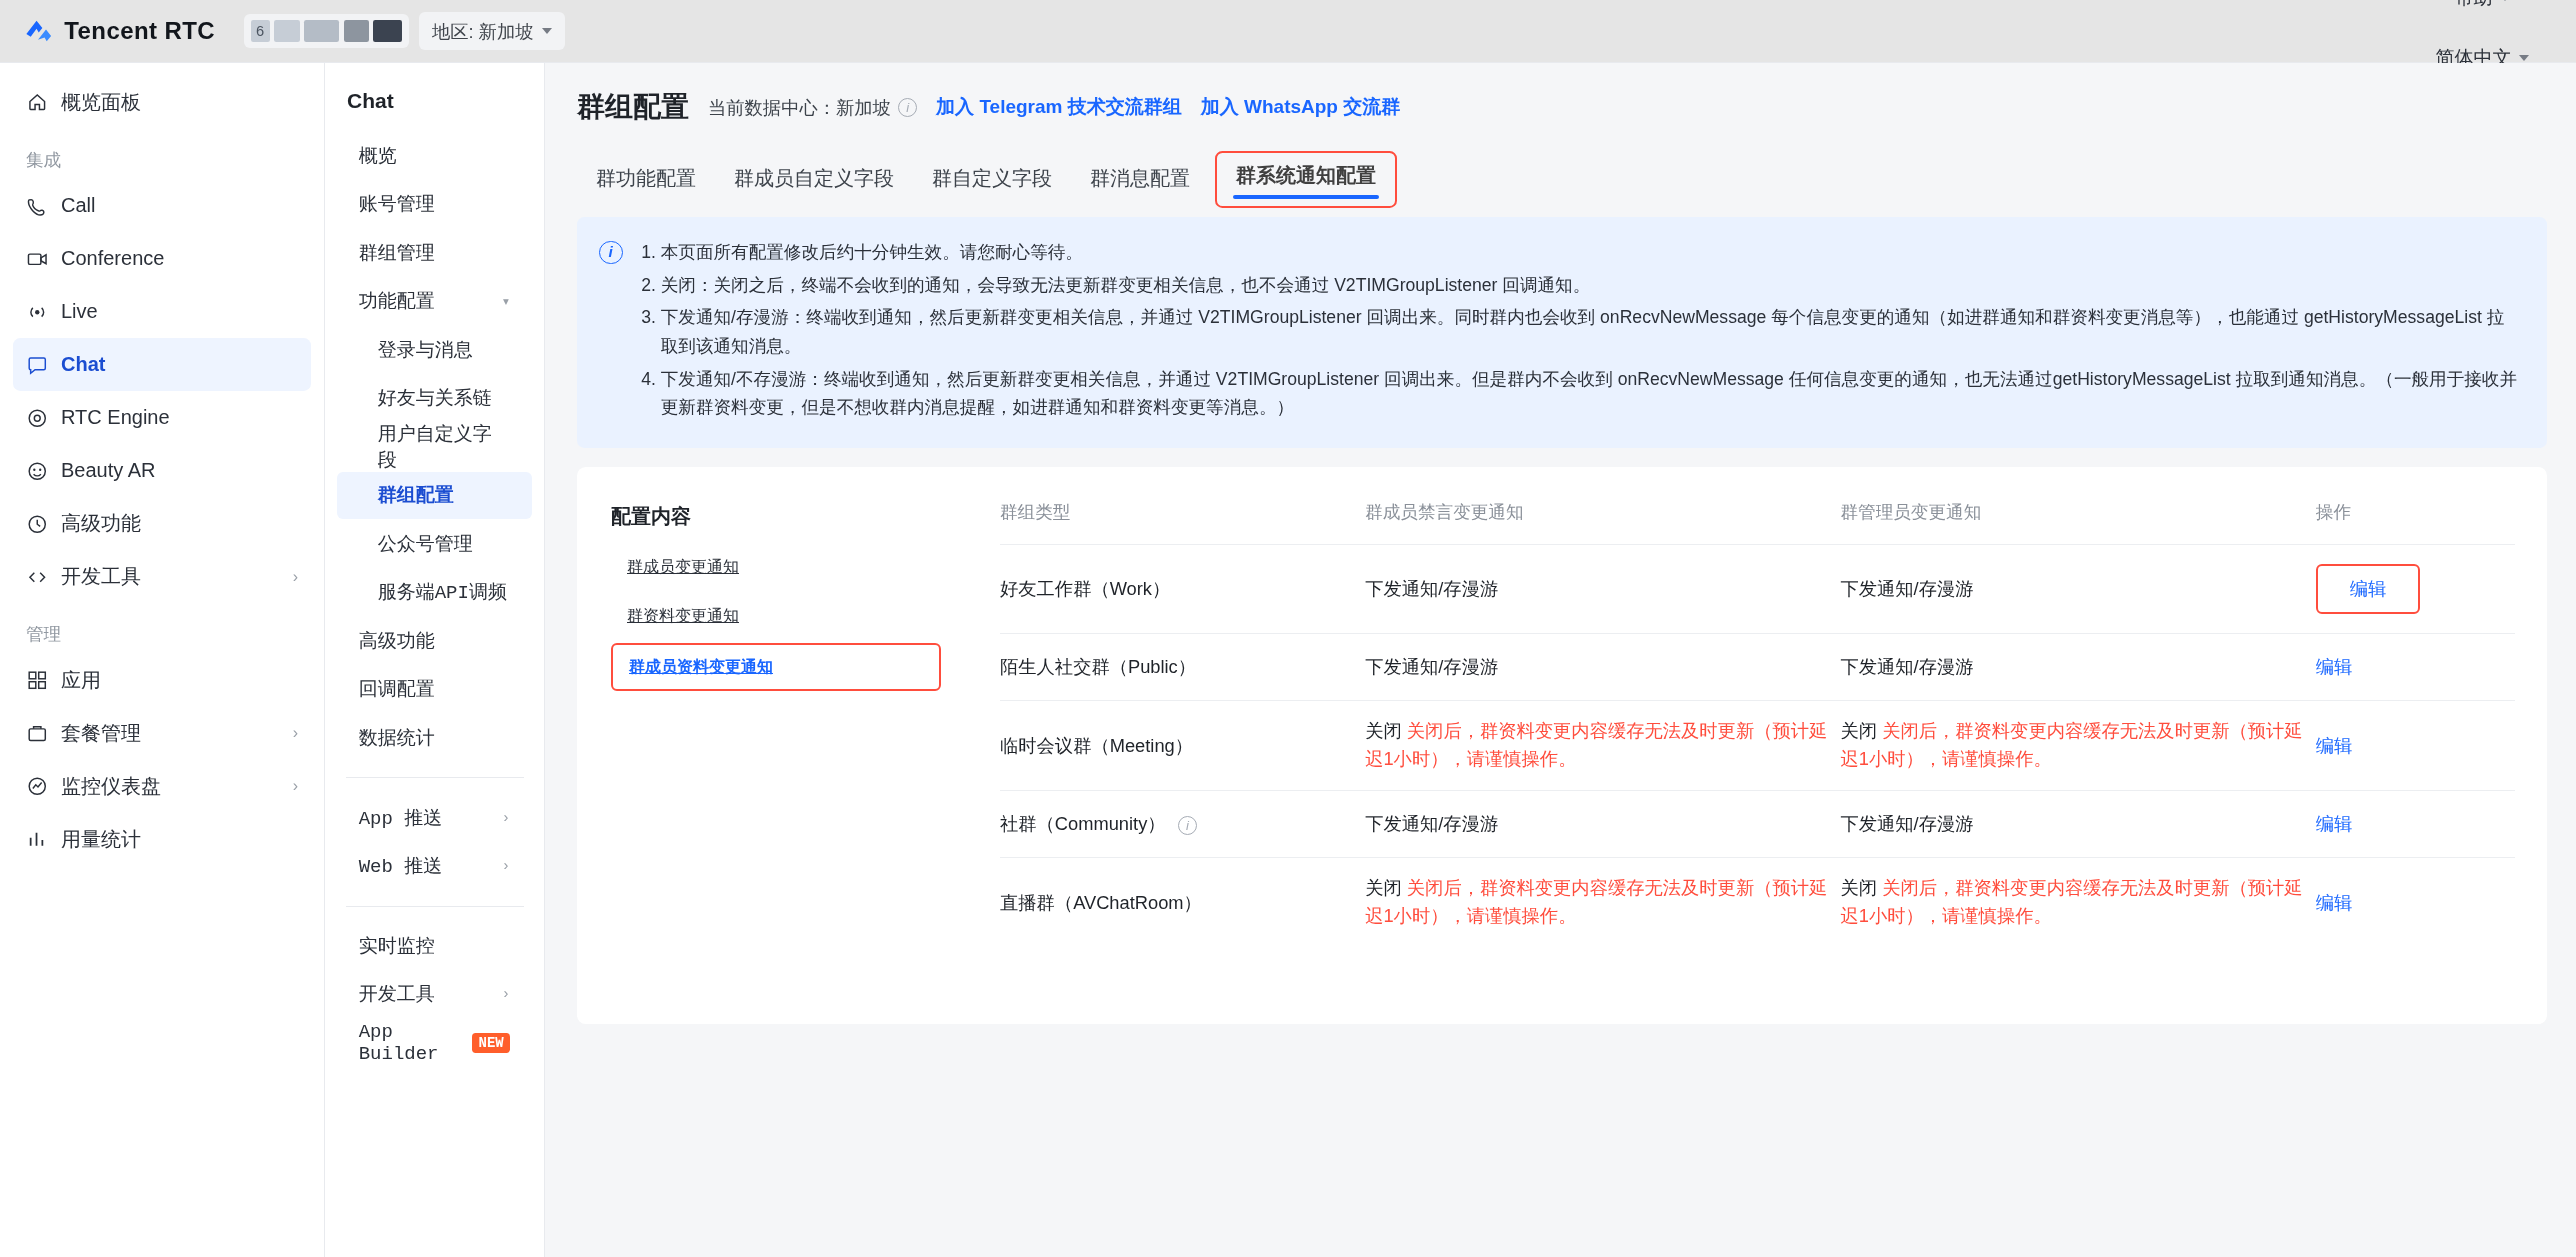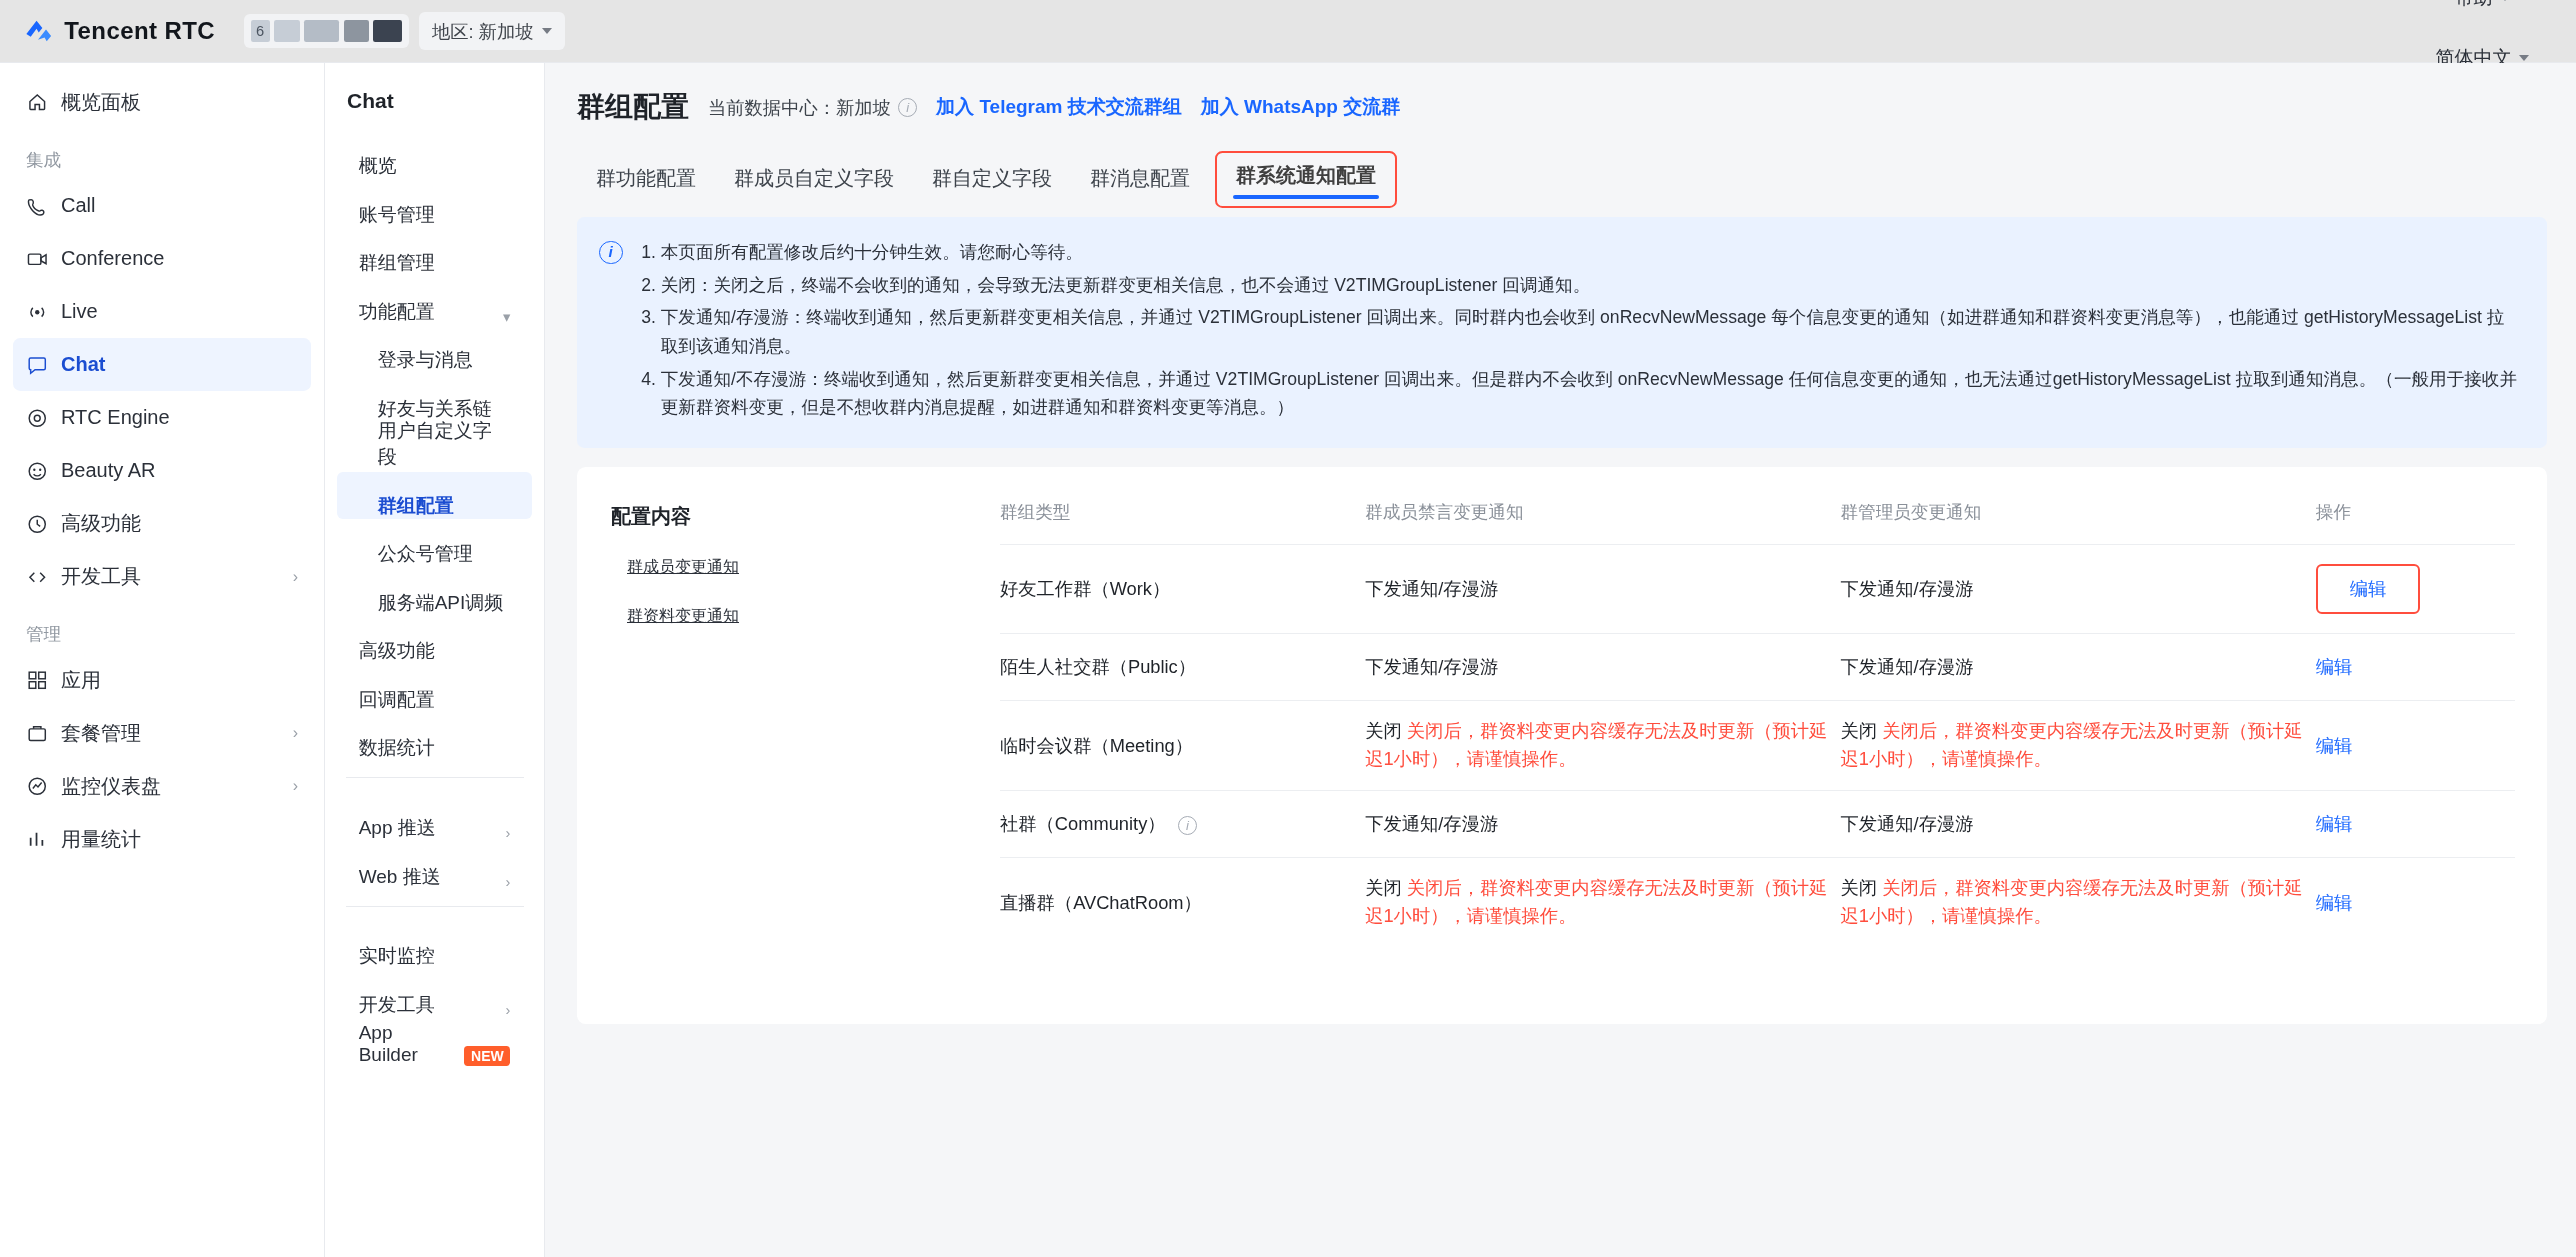--- a/index.html
+++ b/index.html
@@ -77,28 +77,29 @@
   
   .subnav {
     width: 220px;
     border-right: 0.7px solid #e8eaee;
     padding: 16px 0 0 0;
     background: #fff;
     overflow: hidden;
   }
   .subnav-title { font-size: 21px; font-weight: 700; padding: 10.3px 22px 17.6px; }
   .sub-item {
-    display: flex; align-items: flex-end;
+    display: flex; align-items: center;
     height: 47px;
     padding: 0 22px;
     font-size: 19px;
     color: #2b3039;
     cursor: pointer;
     border-radius: 5.9px;
     margin: 1.5px 11.7px;
+    font-family: Liberation Mono, monospace;
   }
   .sub-item.lvl2 { padding-left: 41px; }
   .sub-item.active { background: #eef4ff; color: #1b4dd1; font-weight: 600; }
   .sub-item .chev { margin-left: auto; color: #9aa0a8; font-size: 14.7px; }
   .sub-sep { height: 0.7px; background: #e8eaee; margin: 16px 20.5px; }
   .badge-new {
     margin-left: 10.3px;
     background: #ff5e2b; color: #fff;
     font-size: 14px; font-weight: 700;
     border-radius: 3.7px; padding: 2.2px 6.6px;
@@ -502,20 +503,21 @@
           <li>下发通知/不存漫游：终端收到通知，然后更新群变更相关信息，并通过 V2TIMGroupListener 回调出来。但是群内不会收到 onRecvNewMessage 任何信息变更的通知，也无法通过getHistoryMessageList 拉取到通知消息。（一般用于接收并更新群资料变更，但是不想收群内消息提醒，如进群通知和群资料变更等消息。）</li>
         </ol>
       </div>
 
       <div class="card">
 
         <div class="cfg-pane">
           <div class="cfg-title">配置内容</div>
           <div class="cfg-item">群成员变更通知</div>
           <div class="cfg-item">群资料变更通知</div>
+          <div class="cfg-item active highlight">群成员资料变更通知</div>
         </div>
 
         <div class="table-pane">
           <table>
             <thead>
               <tr>
                 <th class="col1">群组类型</th>
                 <th class="col2">群成员禁言变更通知</th>
                 <th class="col3">群管理员变更通知</th>
                 <th class="col4">操作</th>

